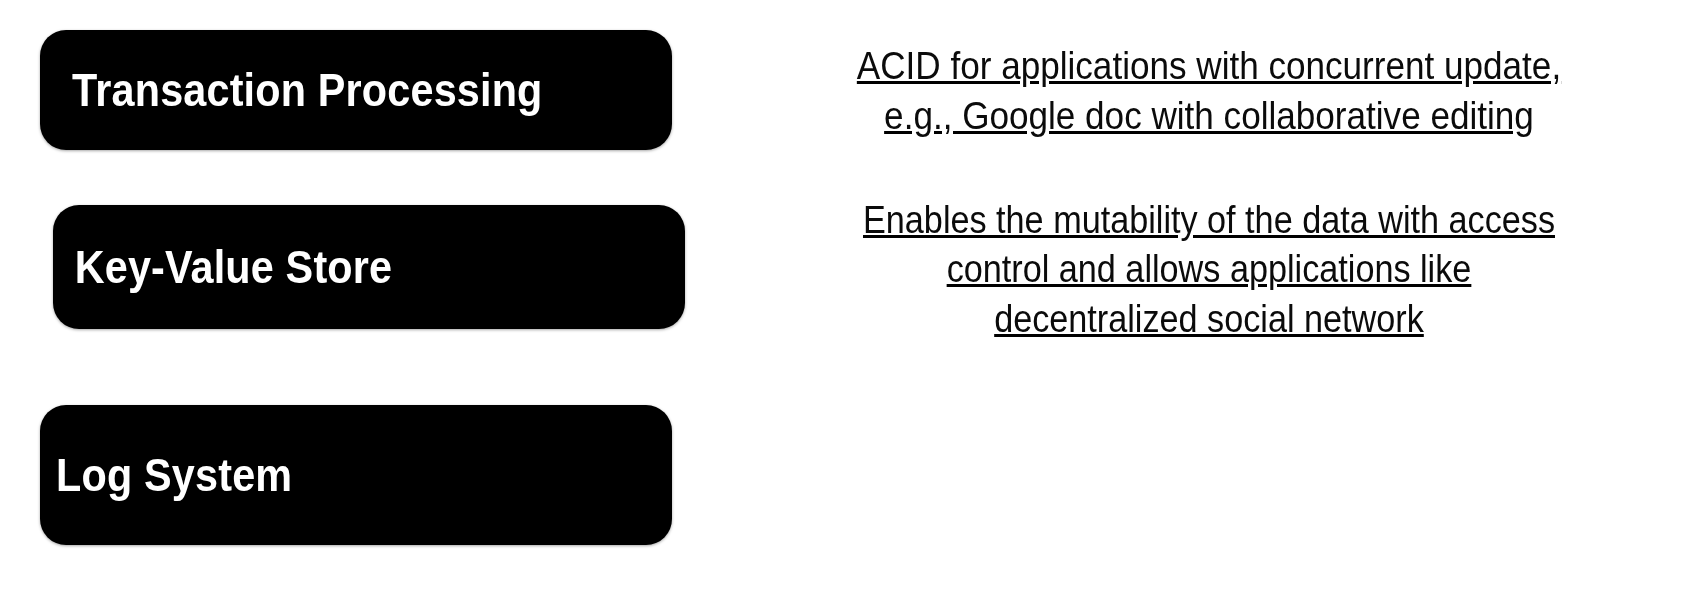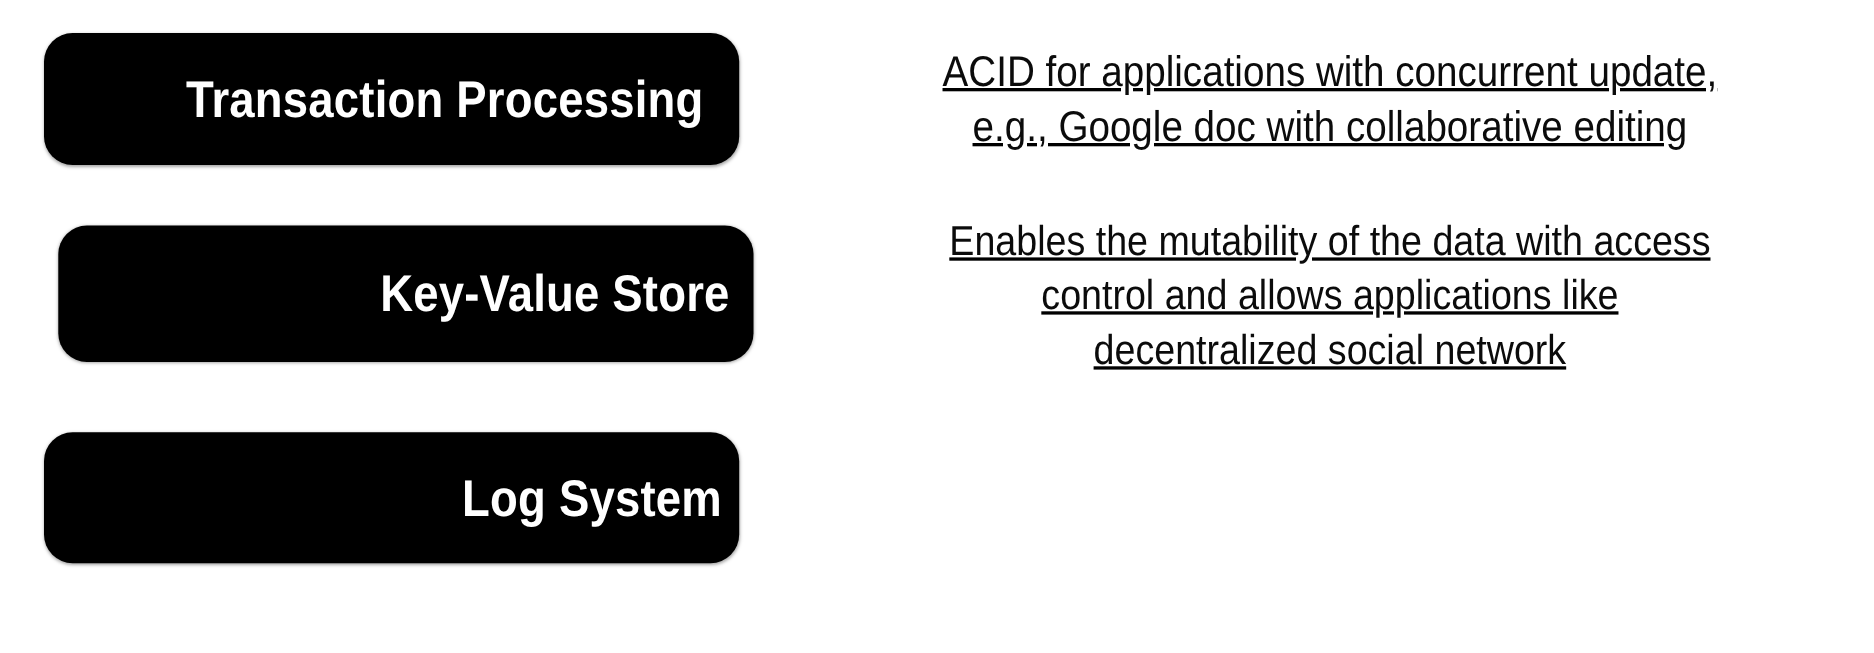--- a/index.html
+++ b/index.html
@@ -43,28 +43,28 @@
   }
 
   .pill {
     position: absolute;
     left: 40px;
     width: 632px;
     background: #000000;
     border-radius: 26px;
     display: flex;
     align-items: center;
-    justify-content: flex-end;
+    justify-content: flex-start;
     box-sizing: border-box;
     box-shadow: 0 1px 3px rgba(0,0,0,0.35);
   }
 
   .row-0 .pill { top: 12px; height: 120px; }
   .row-1 .pill { top: 9px;  height: 124px; margin-left: 13px; }
-  .row-2 .pill { top: 8px;  height: 119px; padding-left: 24px; }
+  .row-2 .pill { top: 20px;  height: 140px; }
 
   .pill-label {
     color: #ffffff;
     font-family: "Liberation Sans Narrow", "Liberation Sans", sans-serif;
     font-weight: bold;
     font-size: 47px;
     line-height: 1.05;
     letter-spacing: 0.2px;
     transform: scaleX(0.88);
     transform-origin: center center;

